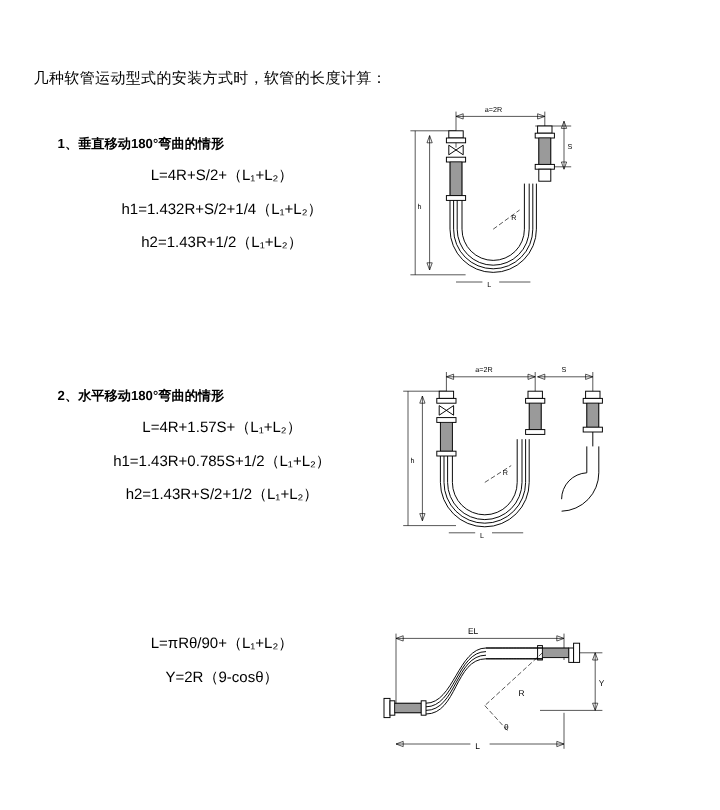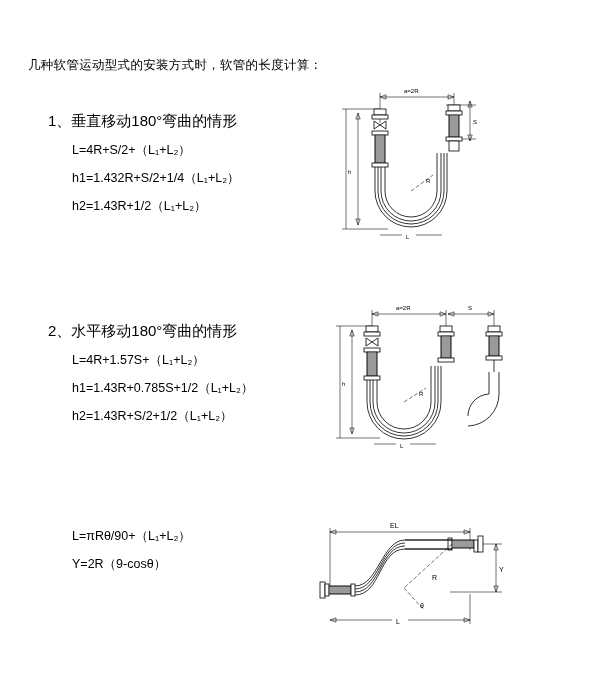--- a/index.html
+++ b/index.html
@@ -34,29 +34,31 @@
     left: 0;
     width: 600px;
   }
   .sec-text {
     position: absolute;
     left: 48px;
     top: 0;
     width: 250px;
   }
   .sec-title {
-    font-size: 15px;
+    font-size: 11px;
     white-space: nowrap;
     margin-bottom: 11px;
+    font-weight: bold;
   }
   .formula {
     font-size: 12.5px;
     white-space: nowrap;
     margin-left: 24px;
     margin-bottom: 11px;
+    text-align: center;
   }
   .fig {
     position: absolute;
   }
   svg { display: block; overflow: visible; }
   .ln { stroke: #000; stroke-width: 0.8; fill: none; }
   .lnthin { stroke: #000; stroke-width: 0.6; fill: none; }
   .dim { stroke: #000; stroke-width: 0.55; fill: none; }
   .hose { stroke: #000; stroke-width: 0.8; fill: none; }
   .flange { fill: #ffffff; stroke: #000; stroke-width: 0.8; }

